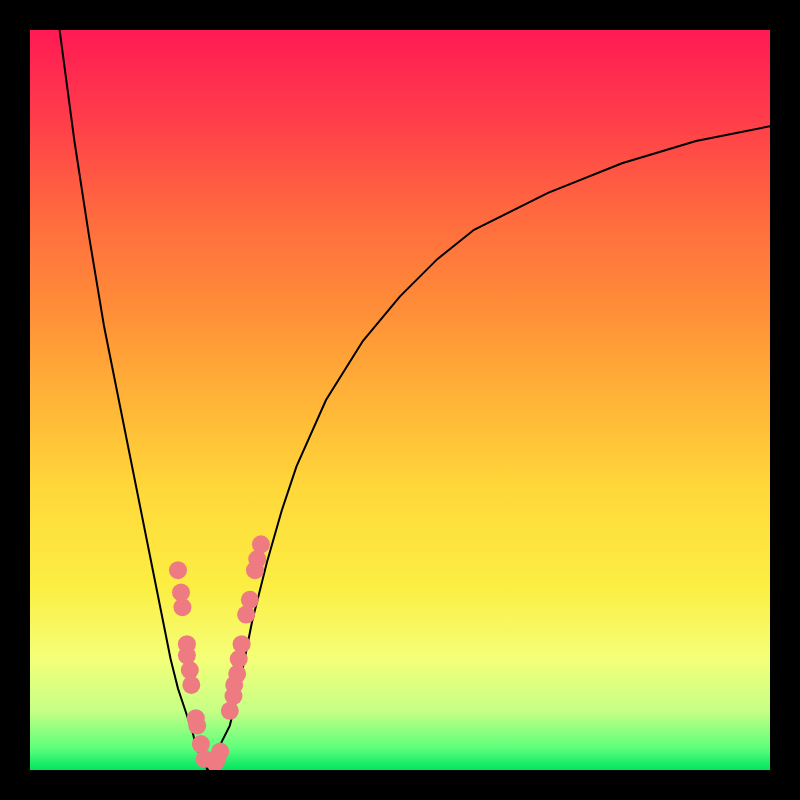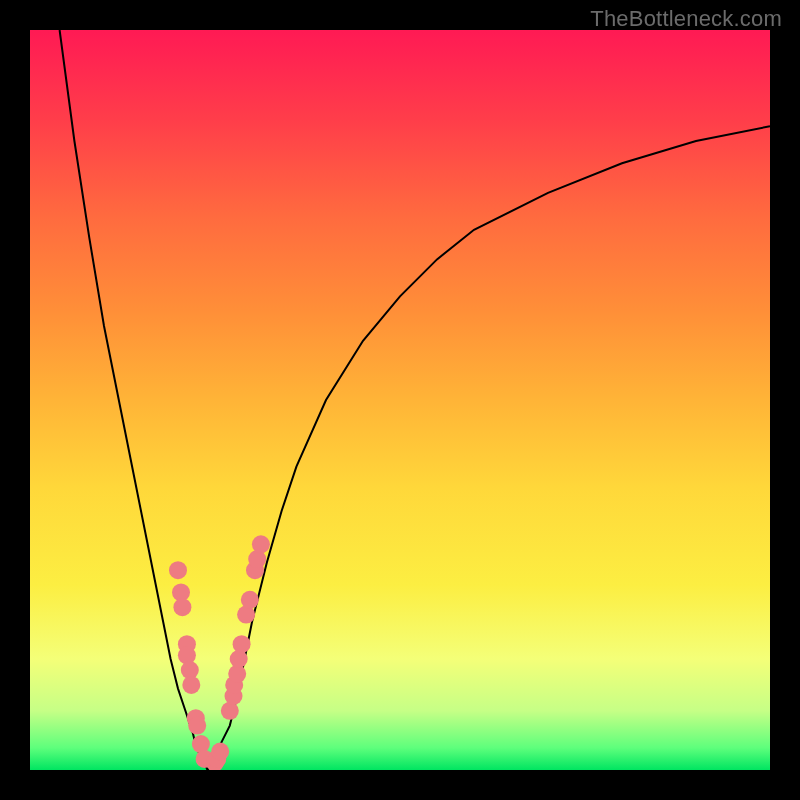--- a/index.html
+++ b/index.html
@@ -61,21 +61,20 @@
   }
   .dot {
     fill: #ee7b82;
     stroke: none;
   }
 </style>
 </head>
 <body>
 
 <div class="frame">
-  <div class="watermark">TheBottleneck.com</div>
   <div class="plot">
     <svg class="curves" viewBox="0 0 740 740">
       <g>
           <path d="M29.6 0.0 L44.4 111.0 L59.2 207.2 L74.0 296.0 L88.8 370.0 L103.6 444.0 L118.4 518.0 L125.8 555.0 L133.2 592.0 L140.6 629.0 L148.0 658.6 L155.4 680.8 L162.8 703.0 L166.5 717.8 L170.2 725.2 L173.9 732.6 L177.6 740.0" class="curve"></path>
           <path d="M177.6 740.0 L185.0 725.2 L192.4 710.4 L199.8 695.6 L207.2 666.0 L214.6 629.0 L222.0 592.0 L236.8 532.8 L251.6 481.0 L266.4 436.6 L296.0 370.0 L333.0 310.8 L370.0 266.4 L407.0 229.4 L444.0 199.8 L518.0 162.8 L592.0 133.2 L666.0 111.0 L740.0 96.2" class="curve"></path>
         </g>
       <g>
           <circle cx="148.0" cy="540.2" r="9" class="dot"></circle>
           <circle cx="151.0" cy="562.4" r="9" class="dot"></circle>
           <circle cx="152.4" cy="577.2" r="9" class="dot"></circle>

